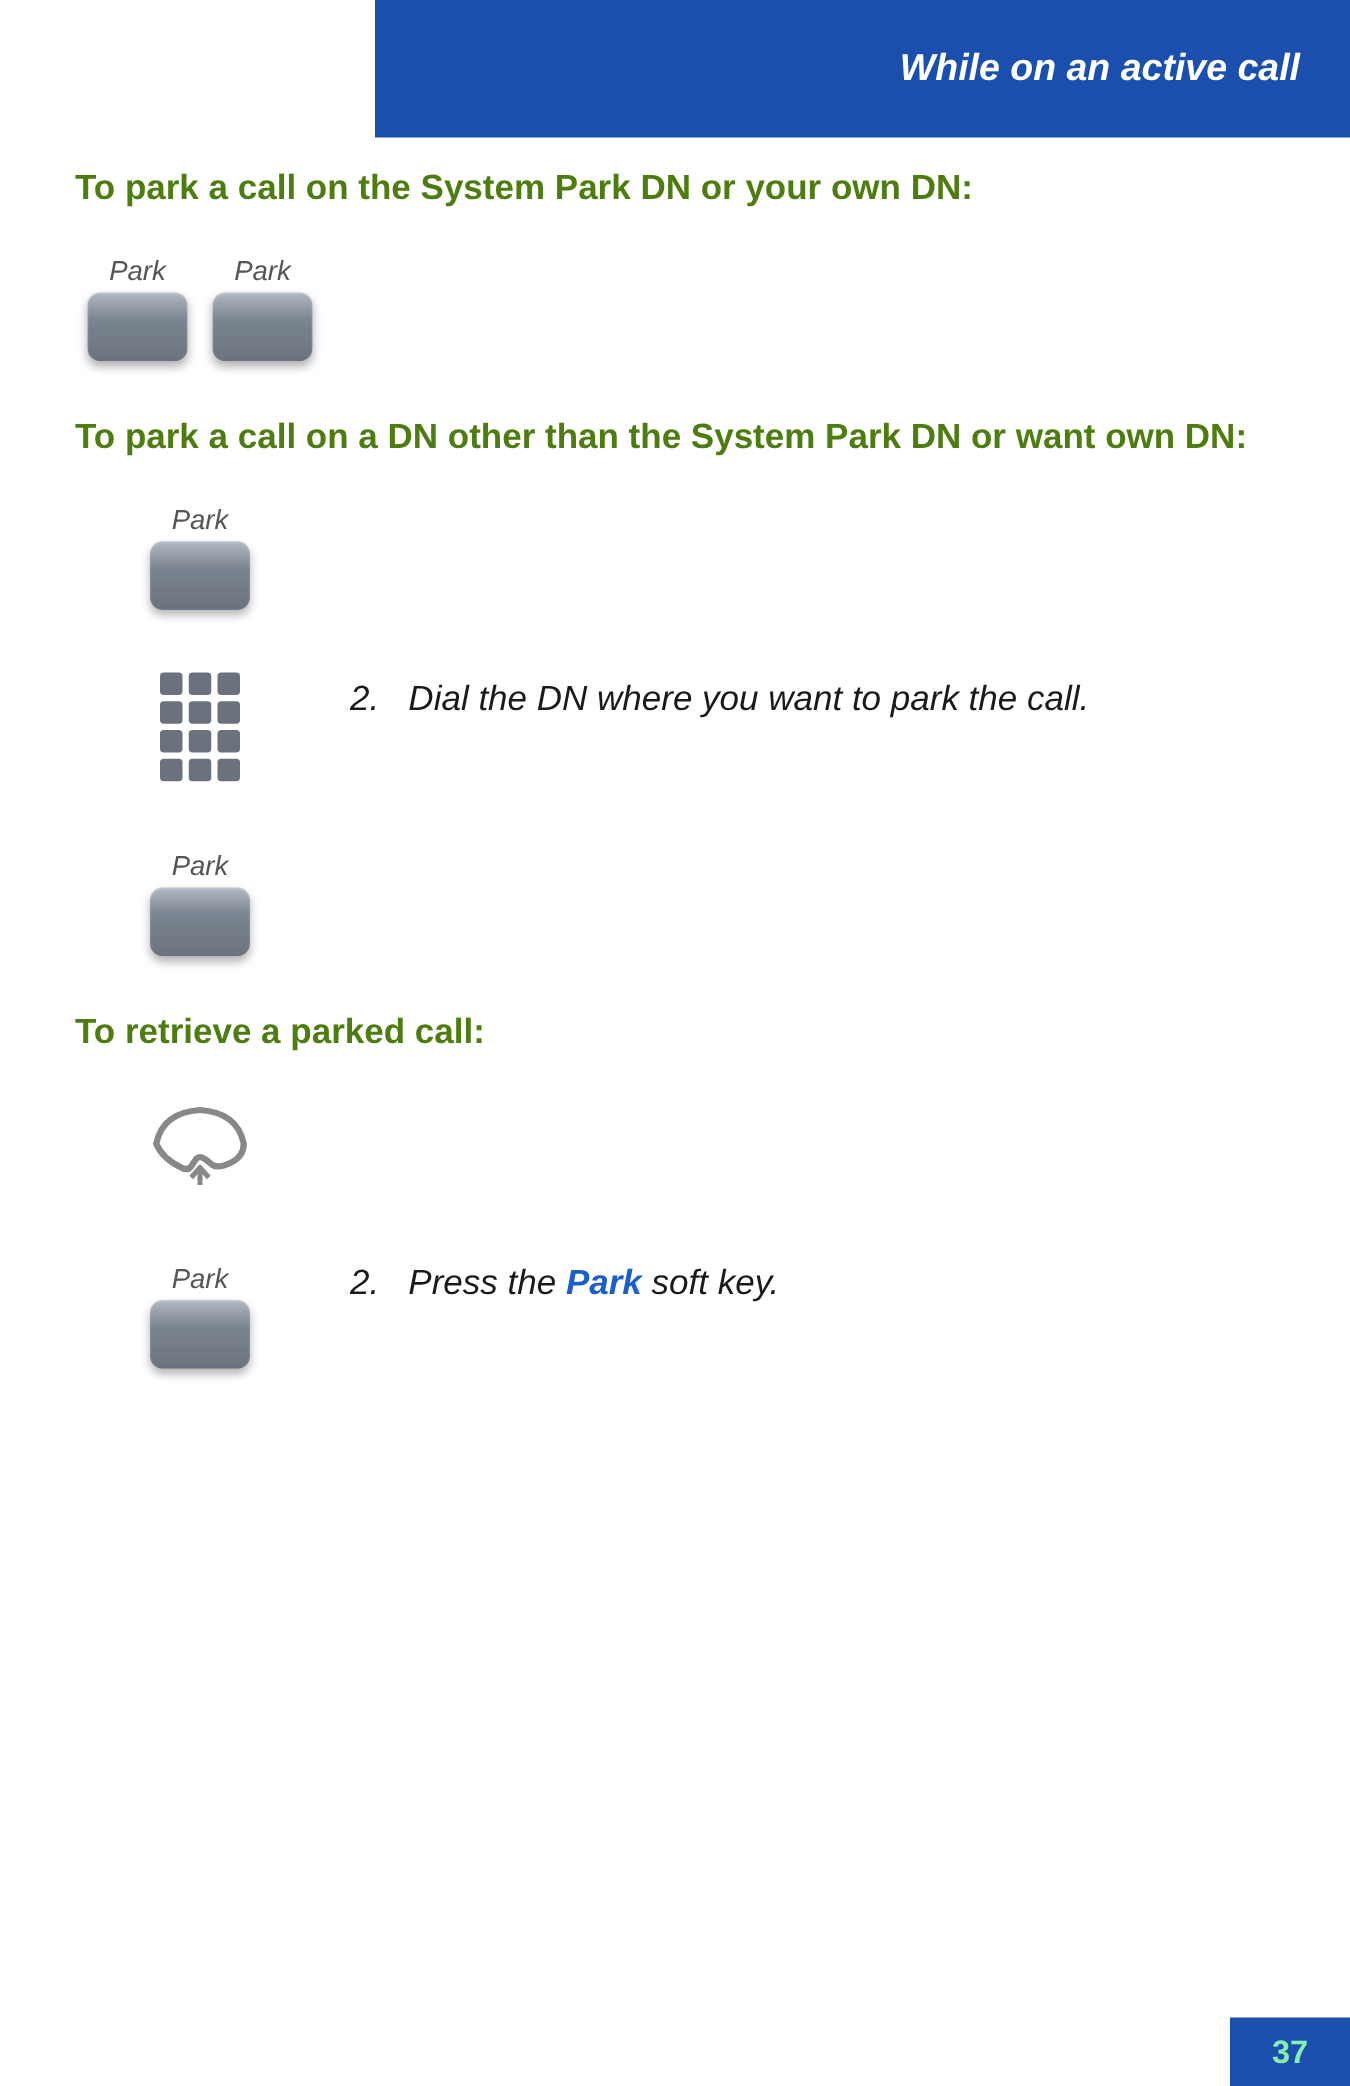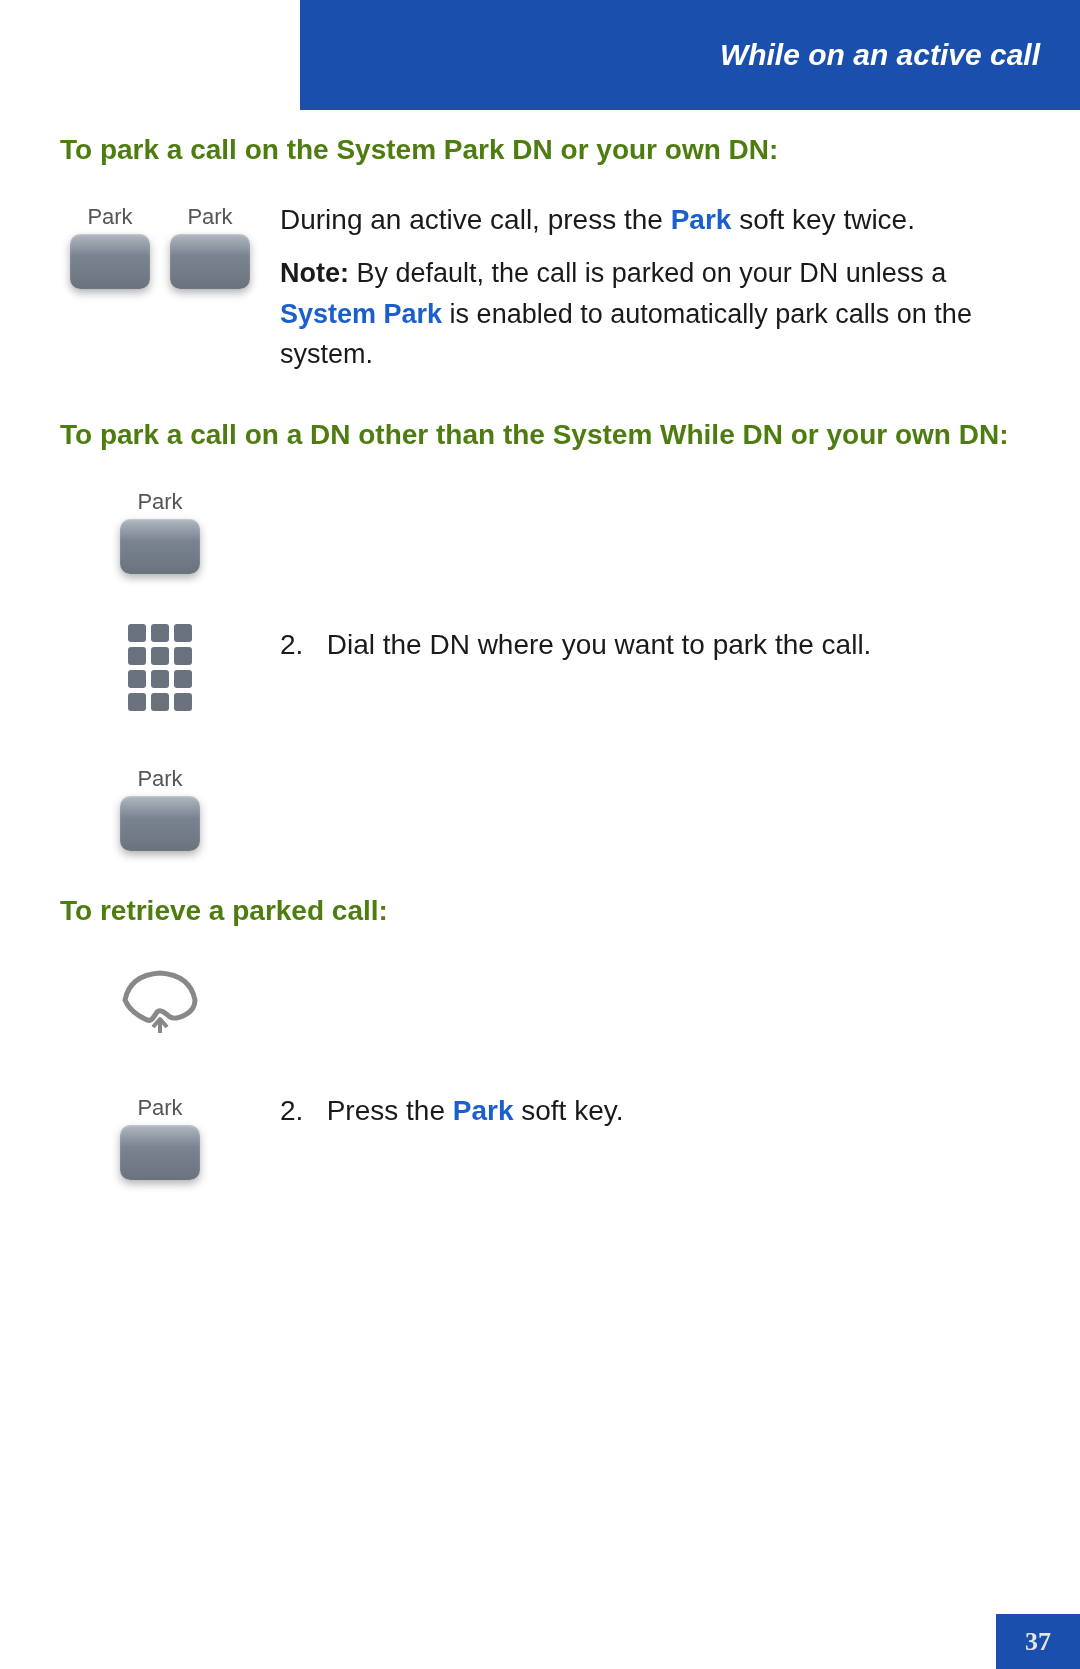--- a/index.html
+++ b/index.html
@@ -50,20 +50,21 @@
       color: #4d7c0f;
       margin-bottom: 30px;
       line-height: 1.4;
     }
 
     
     .instruction-block {
       display: flex;
       align-items: flex-start;
       margin-bottom: 30px;
+      font-style: italic;
     }
 
     .icon-col {
       width: 200px;
       flex-shrink: 0;
       display: flex;
       flex-direction: column;
       align-items: center;
       padding-top: 5px;
     }
@@ -140,30 +141,29 @@
     
     .section {
       margin-bottom: 40px;
     }
 
     
     .page-number {
       position: absolute;
       bottom: 0;
       right: 0;
-      width: 84px;
+      width: 96px;
       height: 55px;
       background: #1a4fad;
-      color: #e5e5e5;
+      color: #86efac;
       font-size: 26px;
       font-weight: bold;
       display: flex;
       align-items: center;
       justify-content: center;
-      font-family: Liberation Serif, serif;
     }
   </style>
 </head>
 <body>
 
 <div class="header-bar">
   <span class="header-title">While on an active call</span>
 </div>
 
 <div class="content">
@@ -177,33 +177,25 @@
         <div class="softkey">
           <span class="softkey-label">Park</span>
           <div class="softkey-btn"></div>
         </div>
         <div class="softkey">
           <span class="softkey-label">Park</span>
           <div class="softkey-btn"></div>
         </div>
       </div>
 
-      <div class="text-col">
-        <span class="num-text">
-          During an active call, press the <span class="blue-text">Park</span> soft key twice.
-        </span>
-        <div class="note-text">
-          <strong>Note:</strong> By default, the call is parked on your DN unless a <span class="blue-text">System Park</span> is enabled to automatically park calls on the system.
-        </div>
-      </div>
     </div>
   </div>
 
   <div class="section">
-    <div class="section-heading">To park a call on a DN other than the System While DN or your own DN:</div>
+    <div class="section-heading">To park a call on a DN other than the System Park DN or want own DN:</div>
 
     <div class="instruction-block" style="margin-bottom:50px;">
       <div class="icon-col">
         <div class="softkey">
           <span class="softkey-label">Park</span>
           <div class="softkey-btn"></div>
         </div>
       </div>
     </div>
 

